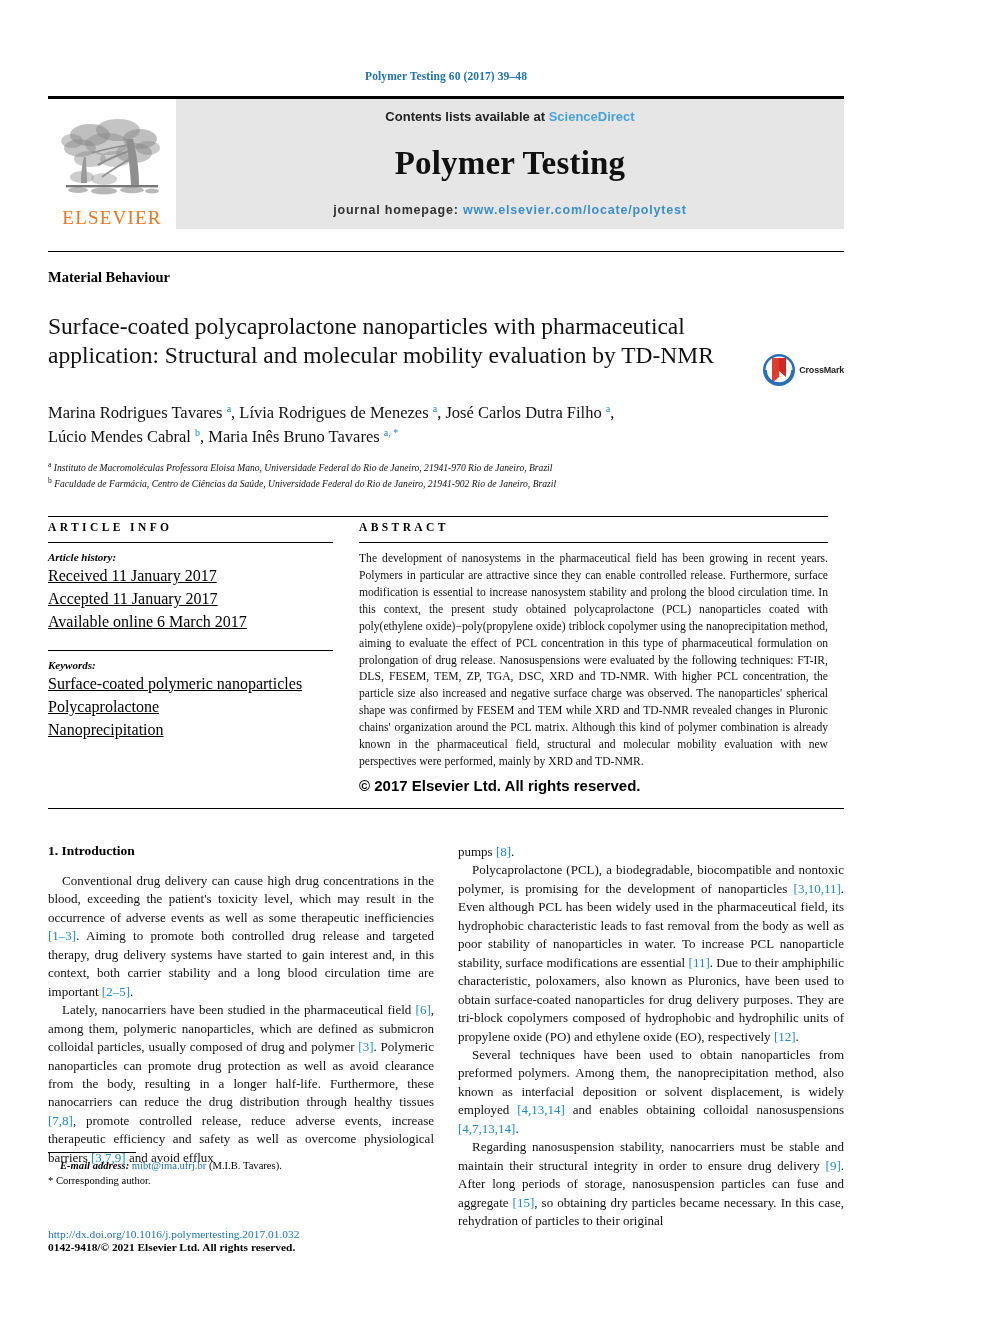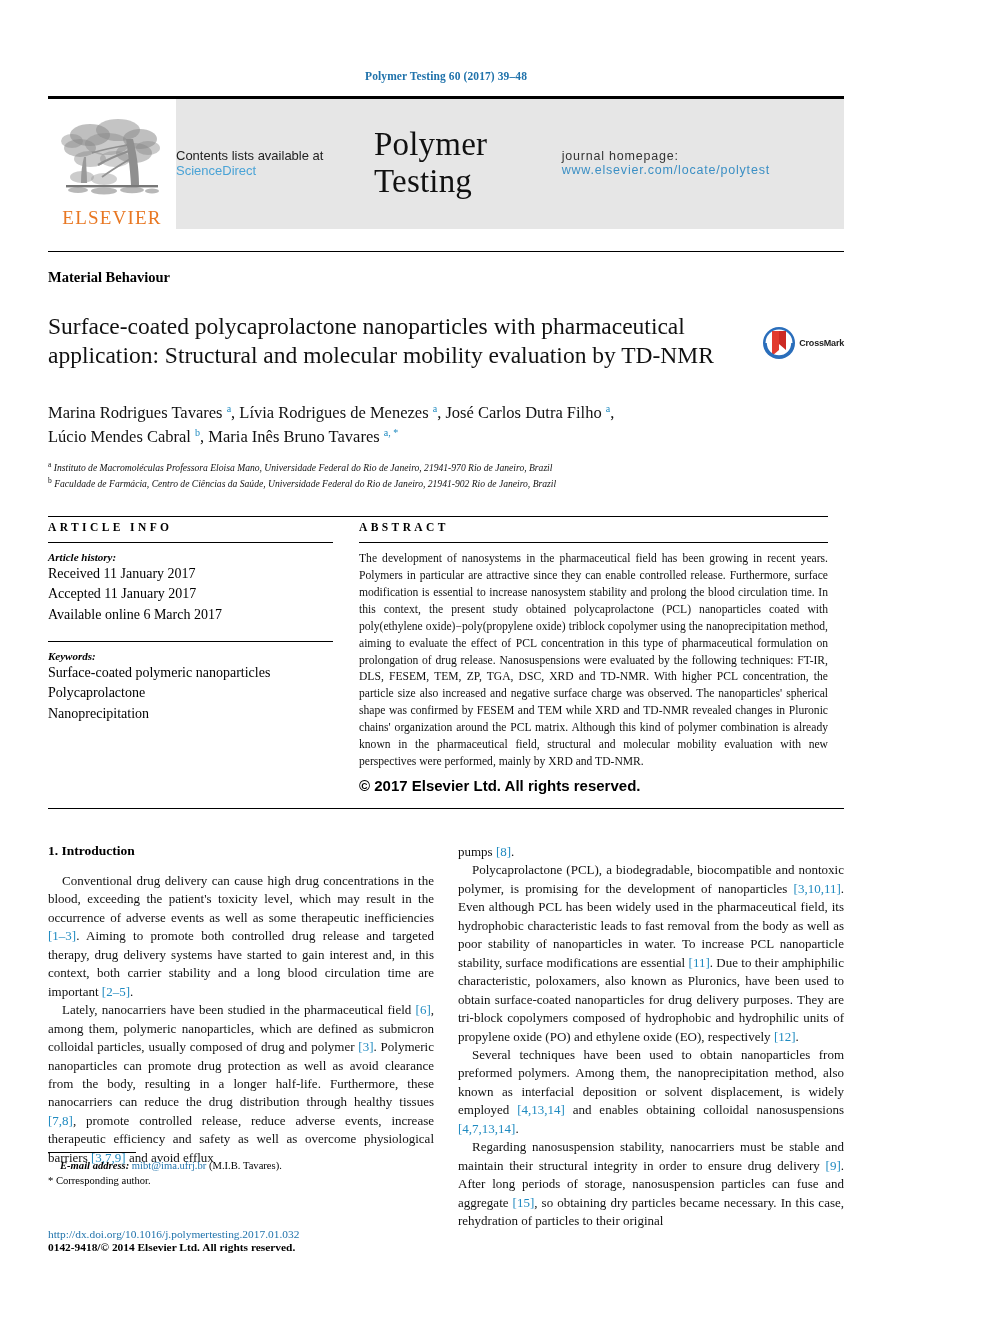--- a/index.html
+++ b/index.html
@@ -58,24 +58,25 @@
     font-size: 19px;
     letter-spacing: 1.2px;
     line-height: 1;
     margin-top: 1px;
     font-weight: 400;
   }
   .masthead-center {
     flex: 1 1 auto;
     background: #e6e6e6;
     display: flex;
-    flex-direction: row;
+    flex-direction: column;
     align-items: center;
     justify-content: space-between;
     padding: 10px 0 12px 0;
+    font-weight: bold;
   }
   .contents-line {
     font-family: "Liberation Sans", sans-serif;
     font-size: 13px;
     color: #222;
   }
   .contents-line .sd {
     color: #4aa3d6;
   }
   .journal-name {
@@ -153,21 +154,21 @@
     margin: 22px 48px 0 48px;
     border-top: 1.2px solid #000;
     padding-top: 17px;
     font-family: "Liberation Serif", serif;
     font-size: 14.5px;
     font-weight: bold;
   }
   .title-block {
     margin: 10px 48px 0 48px;
     display: flex;
-    align-items: center;
+    align-items: flex-end;
   }
   .article-title {
     flex: 1 1 auto;
     font-family: "Liberation Serif", serif;
     font-size: 23.5px;
     line-height: 1.26;
     font-weight: 400;
     color: #111;
     padding-right: 14px;
   }
@@ -232,22 +233,23 @@
   .rule-thick { border-top: 1.4px solid #000; }
   .info-label {
     font-family: "Liberation Serif", serif;
     font-size: 11px;
     font-style: italic;
     font-weight: bold;
     margin-bottom: 1px;
   }
   .info-line {
     font-family: "Liberation Serif", serif;
-    font-size: 14px;
+    font-size: 16px;
     line-height: 1.45;
+    text-decoration: underline;
   }
   .info-gap { height: 16px; }
   .abstract-body {
     font-family: "Liberation Serif", serif;
     font-size: 11.6px;
     line-height: 1.46;
     text-align: justify;
     color: #111;
   }
   .copyright {
@@ -456,16 +458,16 @@
       <span>(M.I.B. Tavares).</span>
     </div>
     <div class="footnote-line">
       <span>*</span>
       <span>Corresponding author.</span>
     </div>
   </div>
 
   <div class="doi-block">
     <div class="doi">http://dx.doi.org/10.1016/j.polymertesting.2017.01.032</div>
-    <div class="issn">0142-9418/© 2014 Elsevier Ltd. All rights reserved.</div>
+    <div class="issn">0142-9418/© 2021 Elsevier Ltd. All rights reserved.</div>
   </div>
 
 </div>
 
 </body></html>

